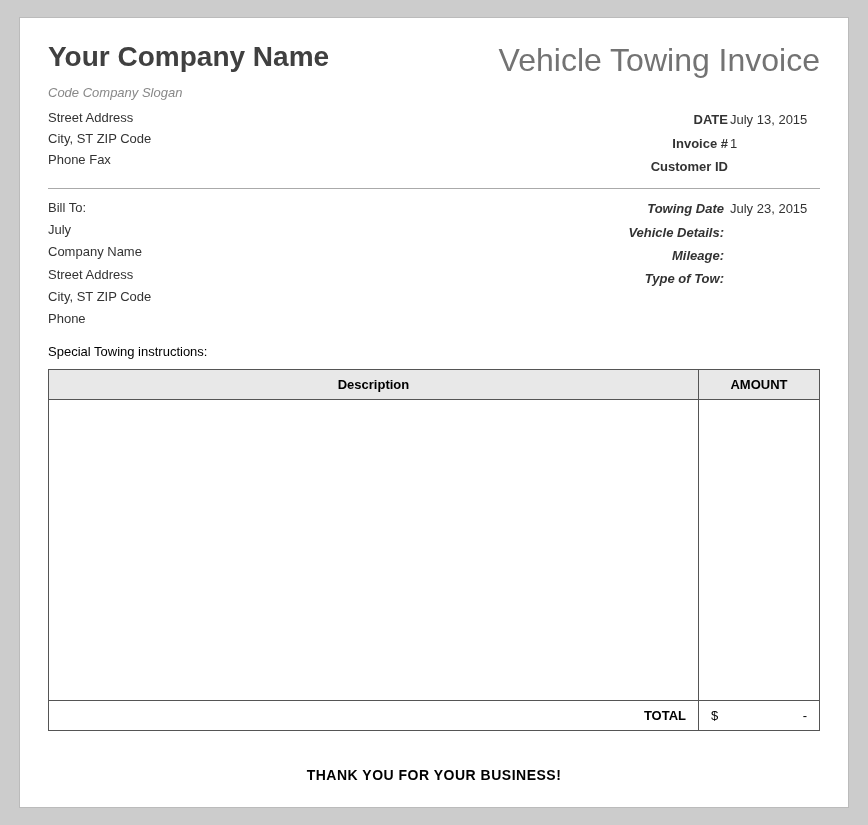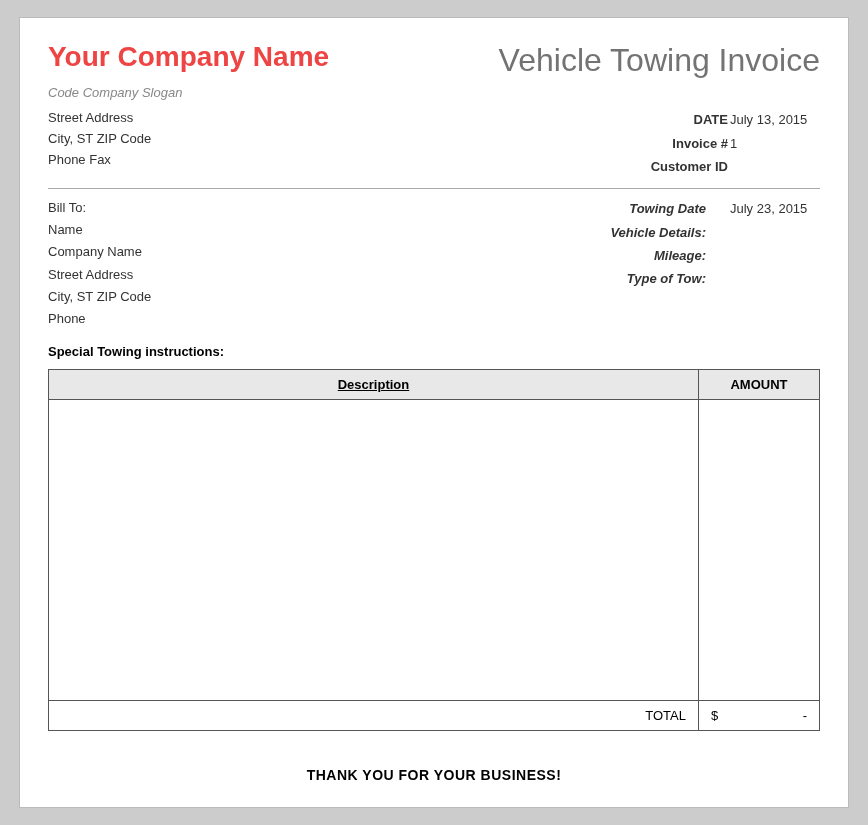--- a/index.html
+++ b/index.html
@@ -25,21 +25,21 @@
     }
     .header-section {
       display: flex;
       justify-content: space-between;
       align-items: flex-start;
       margin-bottom: 6px;
     }
     .company-name {
       font-size: 28px;
       font-weight: bold;
-      color: #ef4444;
+      color: #404040;
       line-height: 1.1;
     }
     .invoice-title {
       font-size: 32px;
       color: #737373;
       font-weight: normal;
       text-align: right;
     }
     .company-slogan {
       font-style: italic;
@@ -97,56 +97,55 @@
     }
     .towing-info {
       font-size: 13px;
       color: #333;
       text-align: right;
       line-height: 1.8;
     }
     .towing-info-row {
       display: flex;
       justify-content: flex-end;
-      gap: 24px;
+      gap: 6px;
     }
     .towing-info-label {
       font-style: italic;
       font-weight: bold;
       text-align: right;
       min-width: 110px;
     }
     .towing-info-value {
       min-width: 90px;
       text-align: left;
     }
     .instructions-section {
       margin: 14px 0 10px 0;
       font-size: 13px;
     }
     .instructions-label {
-      font-weight: bold;
+      font-weight: normal;
     }
     .table-section {
       border: 1.5px solid #555;
       margin-top: 10px;
     }
     .table-header {
       display: flex;
       background: #e8e8e8;
       border-bottom: 1.5px solid #555;
     }
     .col-description {
       flex: 1;
       padding: 7px 12px;
       font-weight: bold;
       font-size: 13px;
       text-align: center;
       border-right: 1.5px solid #555;
-      text-decoration: underline;
     }
     .col-amount-header {
       width: 120px;
       padding: 7px 12px;
       font-weight: bold;
       font-size: 13px;
       text-align: center;
     }
     .table-body {
       display: flex;
@@ -161,21 +160,21 @@
       width: 120px;
       min-height: 300px;
     }
     .table-footer {
       display: flex;
       border-top: 1.5px solid #555;
     }
     .total-label-cell {
       flex: 1;
       padding: 7px 12px;
-      font-weight: normal;
+      font-weight: bold;
       font-size: 13px;
       text-align: right;
       border-right: 1.5px solid #555;
     }
     .total-value-cell {
       width: 120px;
       padding: 7px 12px;
       font-size: 13px;
       display: flex;
       justify-content: space-between;
@@ -220,21 +219,21 @@
         <span class="invoice-meta-value"></span>
       </div>
     </div>
   </div>
 
   <hr class="divider">
 
   <div class="bill-section">
     <div class="bill-to">
       <div class="bill-to-title">Bill To:</div>
-      <div>Name</div>
+      <div>July</div>
       <div>Company Name</div>
       <div>Street Address</div>
       <div>City, ST  ZIP Code</div>
       <div>Phone</div>
     </div>
     <div class="towing-info">
       <div class="towing-info-row">
         <span class="towing-info-label">Towing Date</span>
         <span class="towing-info-value">July 23, 2015</span>
       </div>

